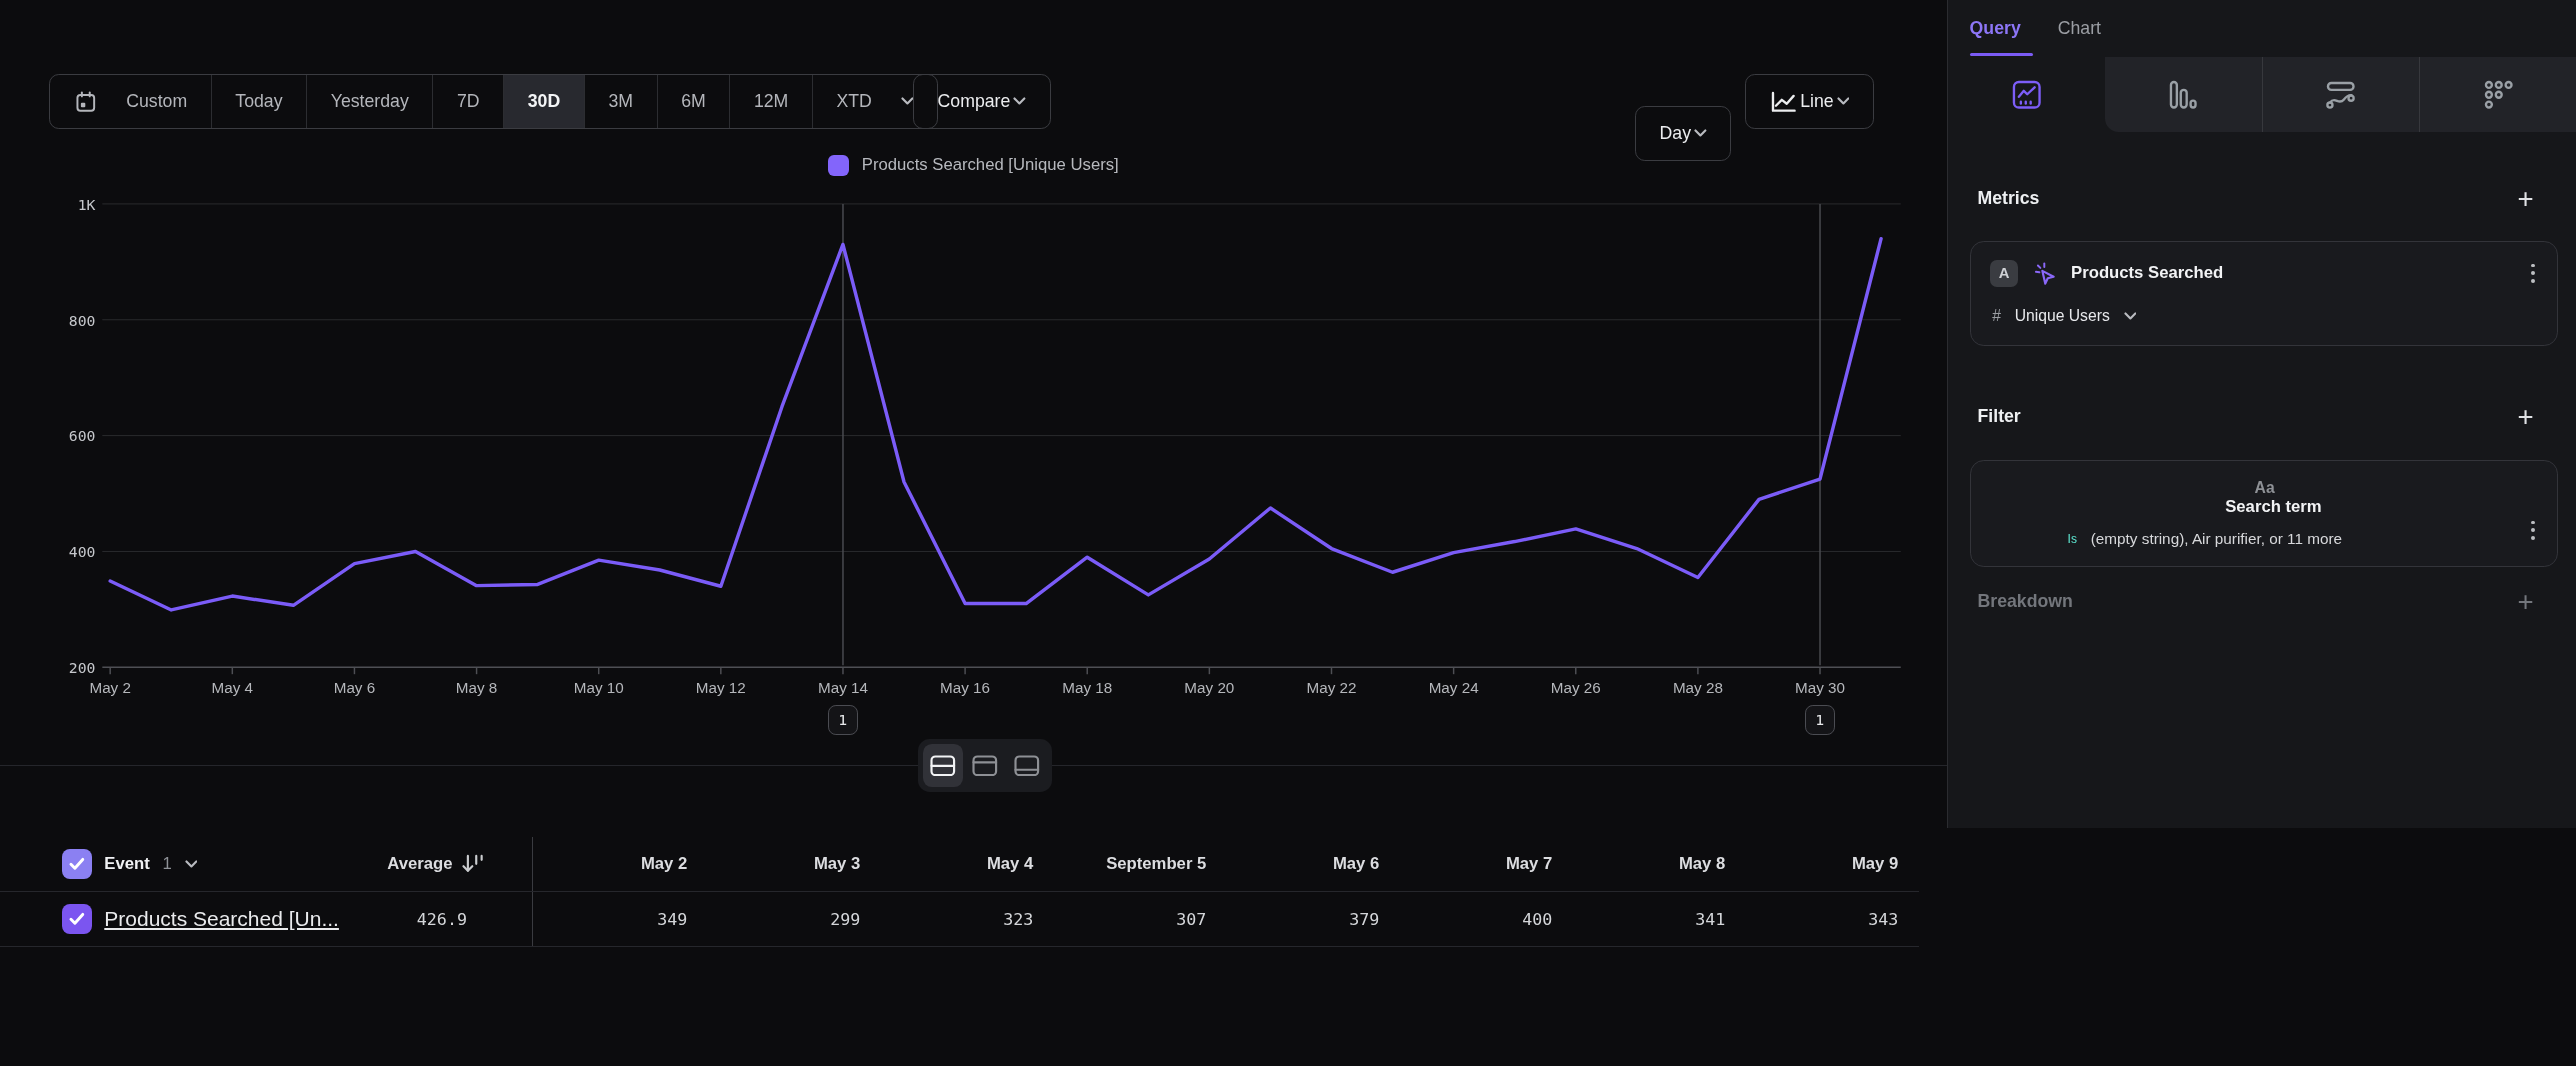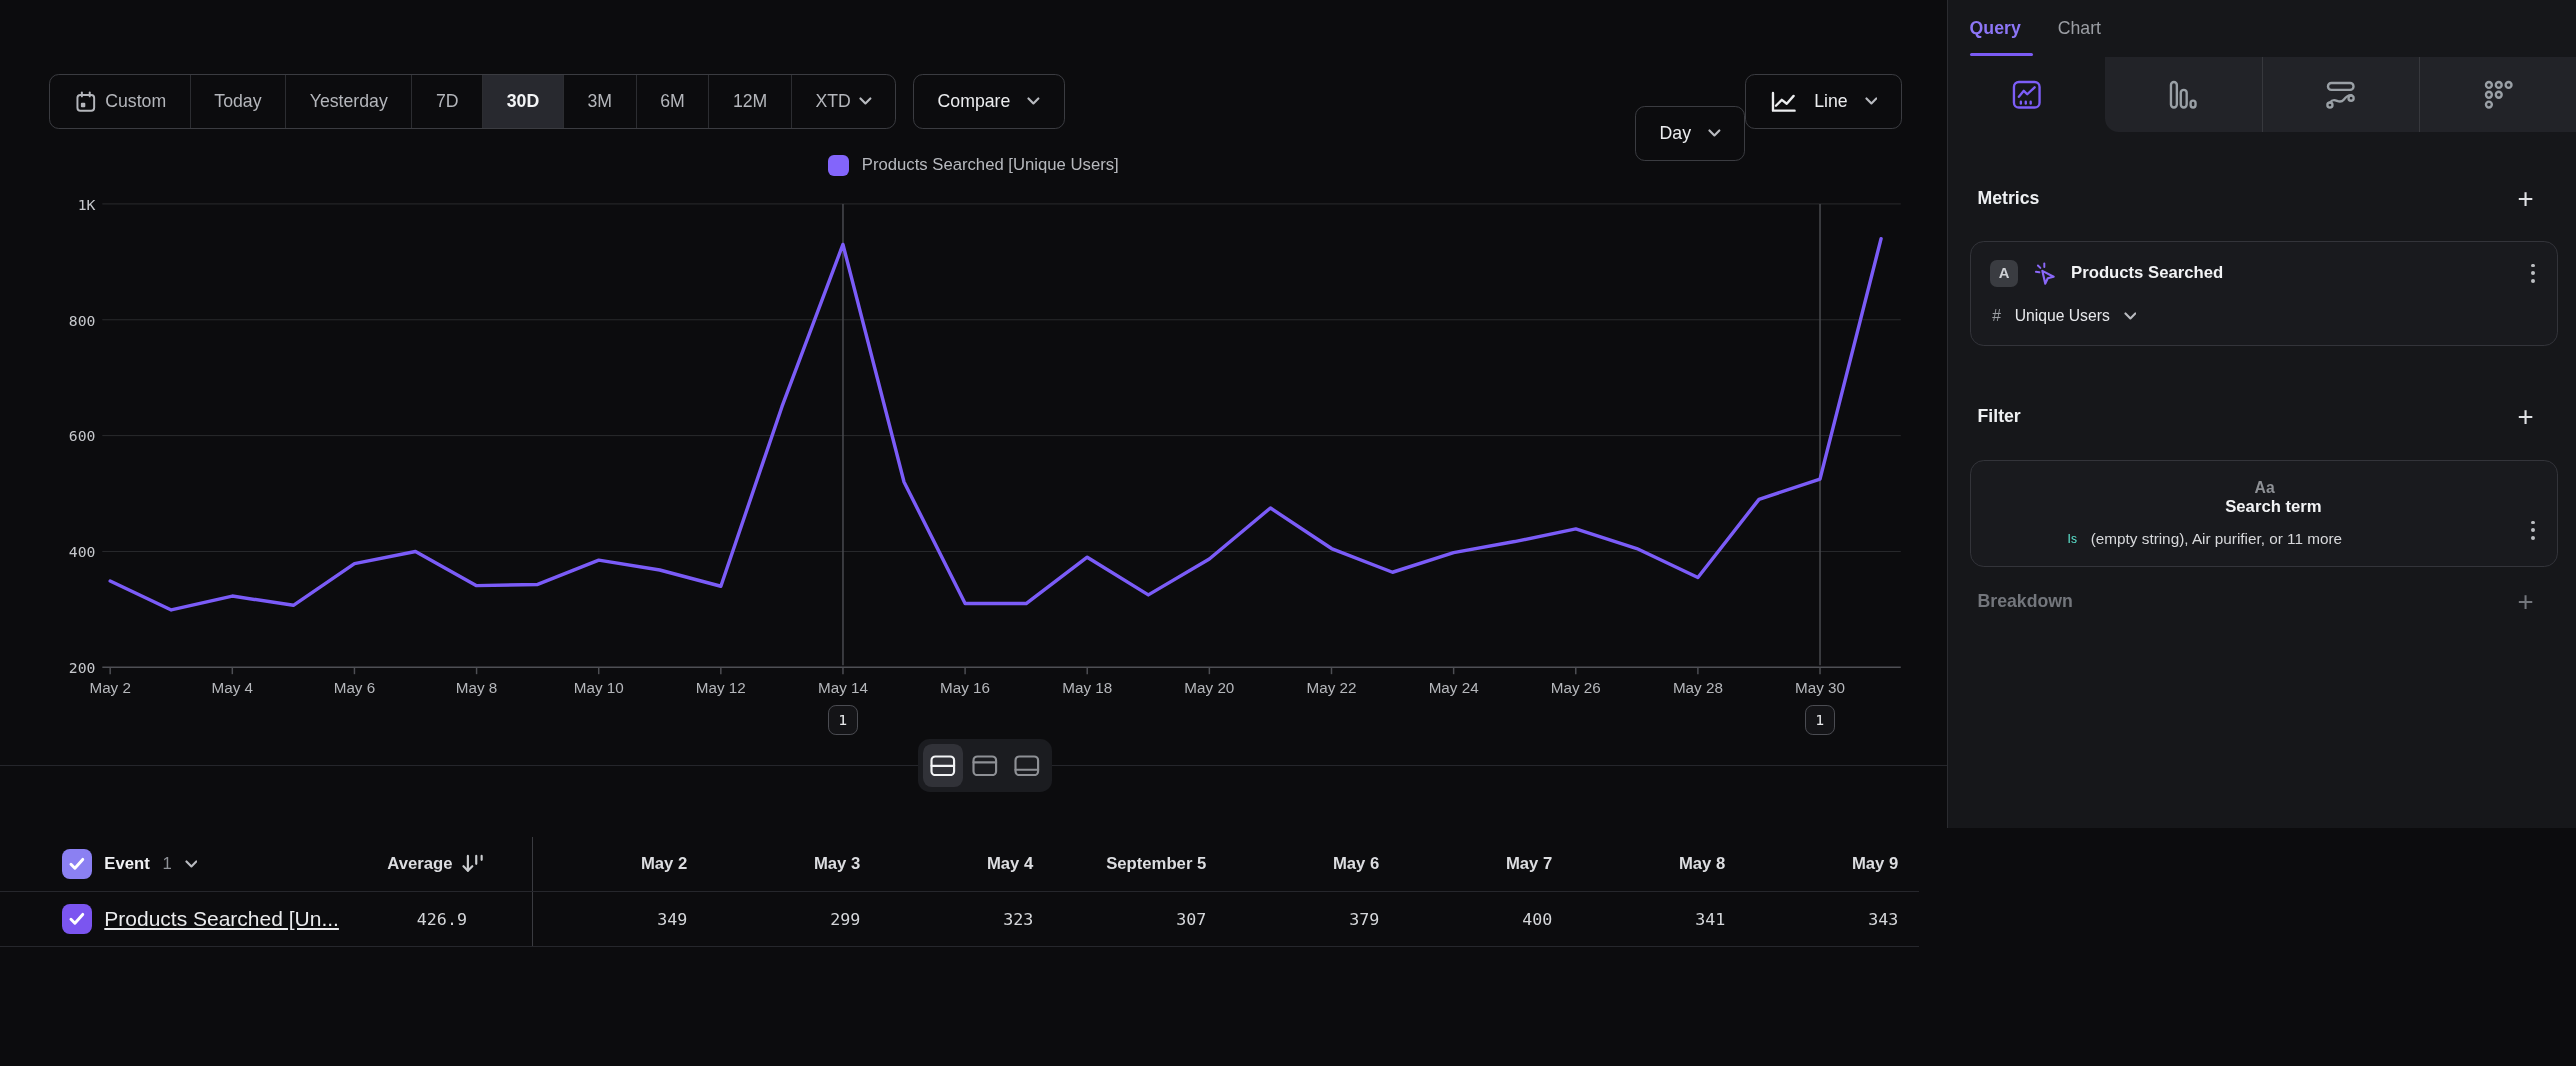--- a/index.html
+++ b/index.html
@@ -6,26 +6,26 @@
   html,body { width:2576px; height:1067px; background:#0c0c0e; overflow:hidden;
               font-family:"Liberation Sans", sans-serif; }
   .app { position:relative; width:2576px; height:1067px; }
   .main { position:absolute; left:0; top:0; width:1947px; height:1067px; background:#0c0c0e; }
   .sidebar { position:absolute; left:1947px; top:0; width:629px; height:828px;
              background:#16171a; border-left:1px solid #2b2c30; }
 
   
   .range-group { position:absolute; left:49px; top:74px; height:55px; display:flex;
                  border:1px solid #3b3c41; border-radius:9.8px; overflow:hidden; }
-  .range-btn { padding:0 23.6px; display:flex; align-items:center; gap:8px;
+  .range-btn { padding:0 23.6px; display:flex; align-items:center; gap:29px;
                color:#b4b6bb; font-size:17.7px; border-right:1px solid #2c2d31; cursor:pointer; white-space:nowrap; }
   .range-btn:last-child { border-right:none; }
   .range-btn.active { background:#28292f; color:#f4f5f7; font-weight:600; }
   .pill-btn { position:absolute; top:74px; height:55px; border:1px solid #3b3c41; border-radius:9.8px;
-              display:flex; align-items:center; gap:17px; padding:0 23.6px; color:#ecedef; font-size:17.7px; cursor:pointer; }
+              display:flex; align-items:center; gap:3px; padding:0 23.6px; color:#ecedef; font-size:17.7px; cursor:pointer; }
   .icon-stroke { stroke:#b4b6bb; fill:none; stroke-width:2; stroke-linecap:round; stroke-linejoin:round; }
   .chev { width:12.8px; height:8.9px; }
   .chev path { stroke:#b9bbc0; fill:none; stroke-width:2.2; stroke-linecap:round; stroke-linejoin:round; }
 
   
   .legend { position:absolute; left:0; top:155px; width:1947px; display:flex;
             justify-content:center; align-items:center; gap:12.8px; color:#b7b9be; font-size:16.7px; }
   .legend-swatch { width:20.7px; height:20.7px; border-radius:5.9px; }
 
   

